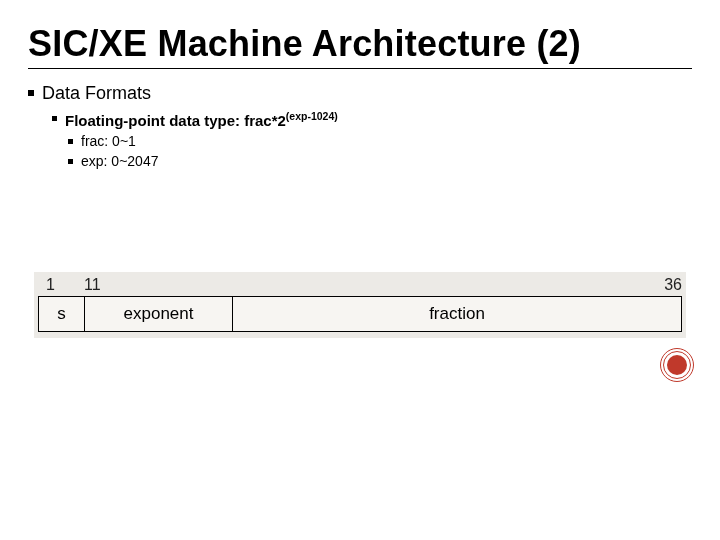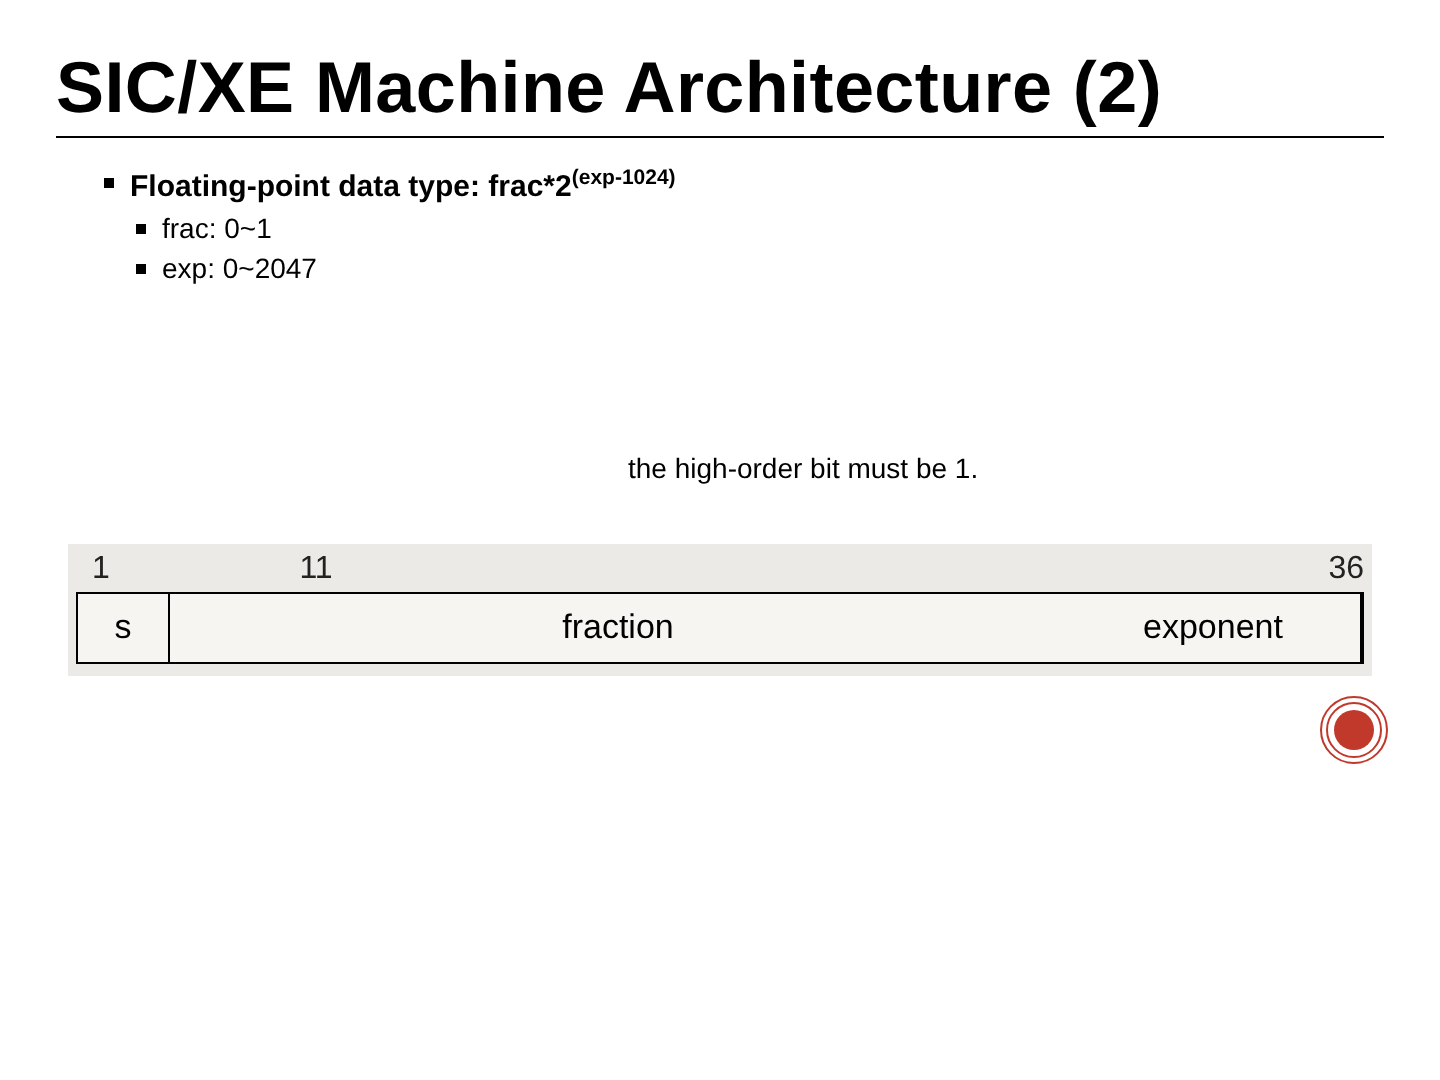--- a/index.html
+++ b/index.html
@@ -16,21 +16,21 @@
   .lvl3 > li { font-size: 14px; margin-bottom: 4px; display: flex; }
   .bullet-sq { display: inline-block; width: 6px; height: 6px; background: #000; margin-top: 7px; margin-right: 8px; flex: 0 0 auto; }
   .bullet-sq.sm { width: 5px; height: 5px; margin-top: 6px; }
   .b { font-weight: 700; }
   sup { font-size: 0.7em; }
   .note { font-size: 14px; color: #000; text-align: left; }
   .note-wrap { position: absolute; left: 314px; top: 226px; width: 340px; }
   .figure { position: absolute; left: 34px; top: 272px; width: 652px; }
   .bitrow { display: flex; font-size: 16px; color: #222; }
   .bitrow .c1 { width: 46px; text-align: left; padding-left: 8px; }
-  .bitrow .c2 { width: 148px; text-align: center; }
+  .bitrow .c2 { width: 148px; text-align: left; }
   .bitrow .c3 { flex: 1; text-align: right; }
   .boxrow { display: flex; border: 1.5px solid #000; height: 36px; margin-top: 2px; background: #f7f5f2; }
   .boxrow .cell { display: flex; align-items: center; justify-content: center; font-size: 17px; }
   .boxrow .c1 { width: 46px; border-right: 1.5px solid #000; }
   .boxrow .c2 { width: 148px; border-right: 1.5px solid #000; }
   .boxrow .c3 { flex: 1; }
   .figure-area { background: #eceae6; padding: 4px 4px 6px 4px; }
   .badge { position: absolute; right: 26px; bottom: 22px; width: 34px; height: 34px; }
   .ring { position: absolute; border-radius: 50%; }
   .ring.o1 { inset: 0; border: 1.5px solid #c0392b; }
@@ -39,20 +39,26 @@
   .badge-num { position: absolute; inset: 7px; display: flex; align-items: center; justify-content: center; color: #fff; font-size: 10px; font-weight: 700; margin-left: 44px; }
 </style>
 </head>
 <body>
 
 <div class="slide">
 
   <h1 class="title">SIC/XE Machine Architecture (2)</h1>
   <hr class="title-rule">
 
+  <ul class="lvl1">
+    <li>
+      <span class="bullet-sq"></span>
+      <span>Data Formats</span>
+    </li>
+  </ul>
 
   <ul class="lvl2">
     <li>
       <span class="bullet-sq sm"></span>
       <span class="b">
         <span>Floating-point data type: frac*2</span><sup>(exp-1024)</sup>
       </span>
     </li>
   </ul>
 
@@ -61,34 +67,33 @@
       <span class="bullet-sq sm"></span>
       <span>frac: 0~1</span>
     </li>
     <li>
       <span class="bullet-sq sm"></span>
       <span>exp: 0~2047</span>
     </li>
   </ul>
 
   <div class="note-wrap">
-    <div class="note">the high-order bit must be 1.</div>
   </div>
 
   <div class="figure">
     <div class="figure-area">
       <div class="bitrow">
         <div class="c1">1</div>
         <div class="c2">11</div>
         <div class="c3">36</div>
       </div>
       <div class="boxrow">
         <div class="cell c1">s</div>
+        <div class="cell c2">exponent</div>
         <div class="cell c3">fraction</div>
-        <div class="cell c2">exponent</div>
       </div>
     </div>
   </div>
 
   <div class="badge">
     <span class="ring o1"></span>
     <span class="ring o2"></span>
     <span class="ring core"></span>
     <span class="badge-num">17</span>
   </div>

